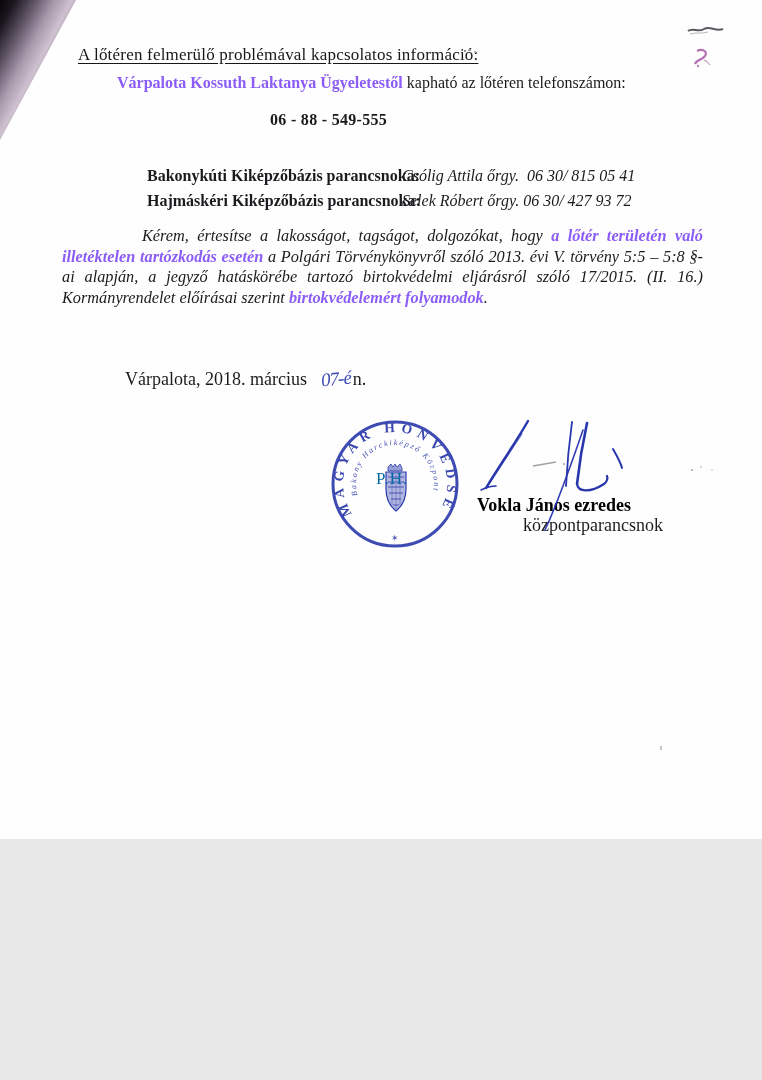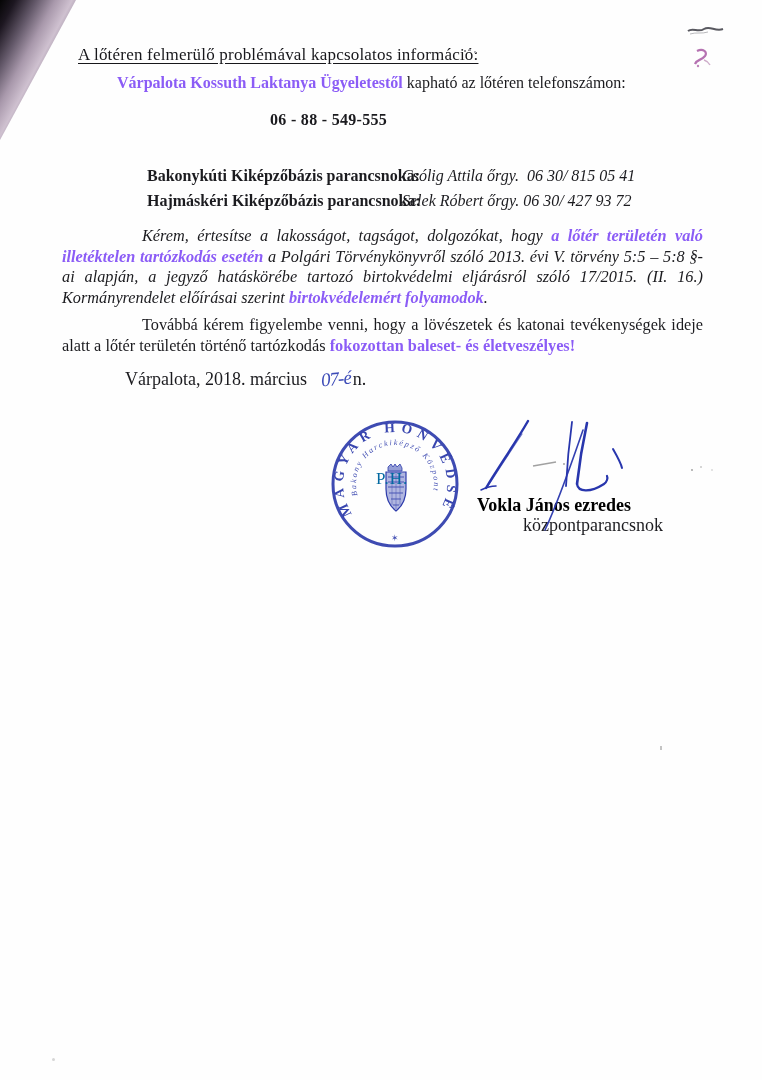--- a/index.html
+++ b/index.html
@@ -1,17 +1,17 @@
 <!DOCTYPE html>
 <html lang="hu"><head>
 <meta charset="utf-8">
 <style>
   html,body{margin:0;padding:0;background:#e8e8e8;}
   .page{
-    position:relative;width:762px;height:1080px;margin:0 auto;
+    position:relative;width:762px;height:839px;margin:0 auto;
     background:#fefefe;overflow:hidden;
     font-family:"Liberation Serif","DejaVu Serif",serif;
     color:#1b1b1f;
   }
   .abs{position:absolute;}
 
   
   .corner-artifact{
     left:0;top:0;width:78px;height:142px;
     clip-path:polygon(0 0,76px 0,0 140px);
@@ -89,21 +89,20 @@
   <div class="abs contacts">
     <div class="contact-row">
       <span class="contact-label">Bakonykúti Kiképzőbázis parancsnoka:</span><span class="contact-value">Csólig Attila őrgy.  06 30/ 815 05 41</span>
     </div>
     <div class="contact-row">
       <span class="contact-label">Hajmáskéri Kiképzőbázis parancsnoka:</span><span class="contact-value">Selek Róbert őrgy. 06 30/ 427 93 72</span>
     </div>
   </div>
 
   <div class="abs para para1"><span>Kérem, értesítse a lakosságot, tagságot, dolgozókat, hogy </span><b>a lőtér területén való illetéktelen tartózkodás esetén</b><span> a Polgári Törvénykönyvről szóló 2013. évi V. törvény 5:5 – 5:8 §-ai alapján, a jegyző hatáskörébe tartozó birtokvédelmi eljárásról szóló 17/2015. (II. 16.) Kormányrendelet előírásai szerint </span><b>birtokvédelemért folyamodok</b><span>.</span></div>
-  <div class="abs para para2"><span>Továbbá kérem figyelembe venni, hogy a lövészetek és katonai tevékenységek ideje alatt a lőtér területén történő tartózkodás </span><b>fokozottan baleset- és életveszélyes!</b></div>
 
   <div class="abs dateline">
     <span>Várpalota, 2018. március</span><span class="hand-day">07-é</span><span>n.</span>
   </div>
 
   <svg class="abs stamp-wrap" viewBox="0 0 130 130">
     <g stroke="#2e3cab" fill="none" opacity="0.92">
       <circle cx="65" cy="65" r="62" stroke-width="3"></circle>
     </g>
     <defs>

